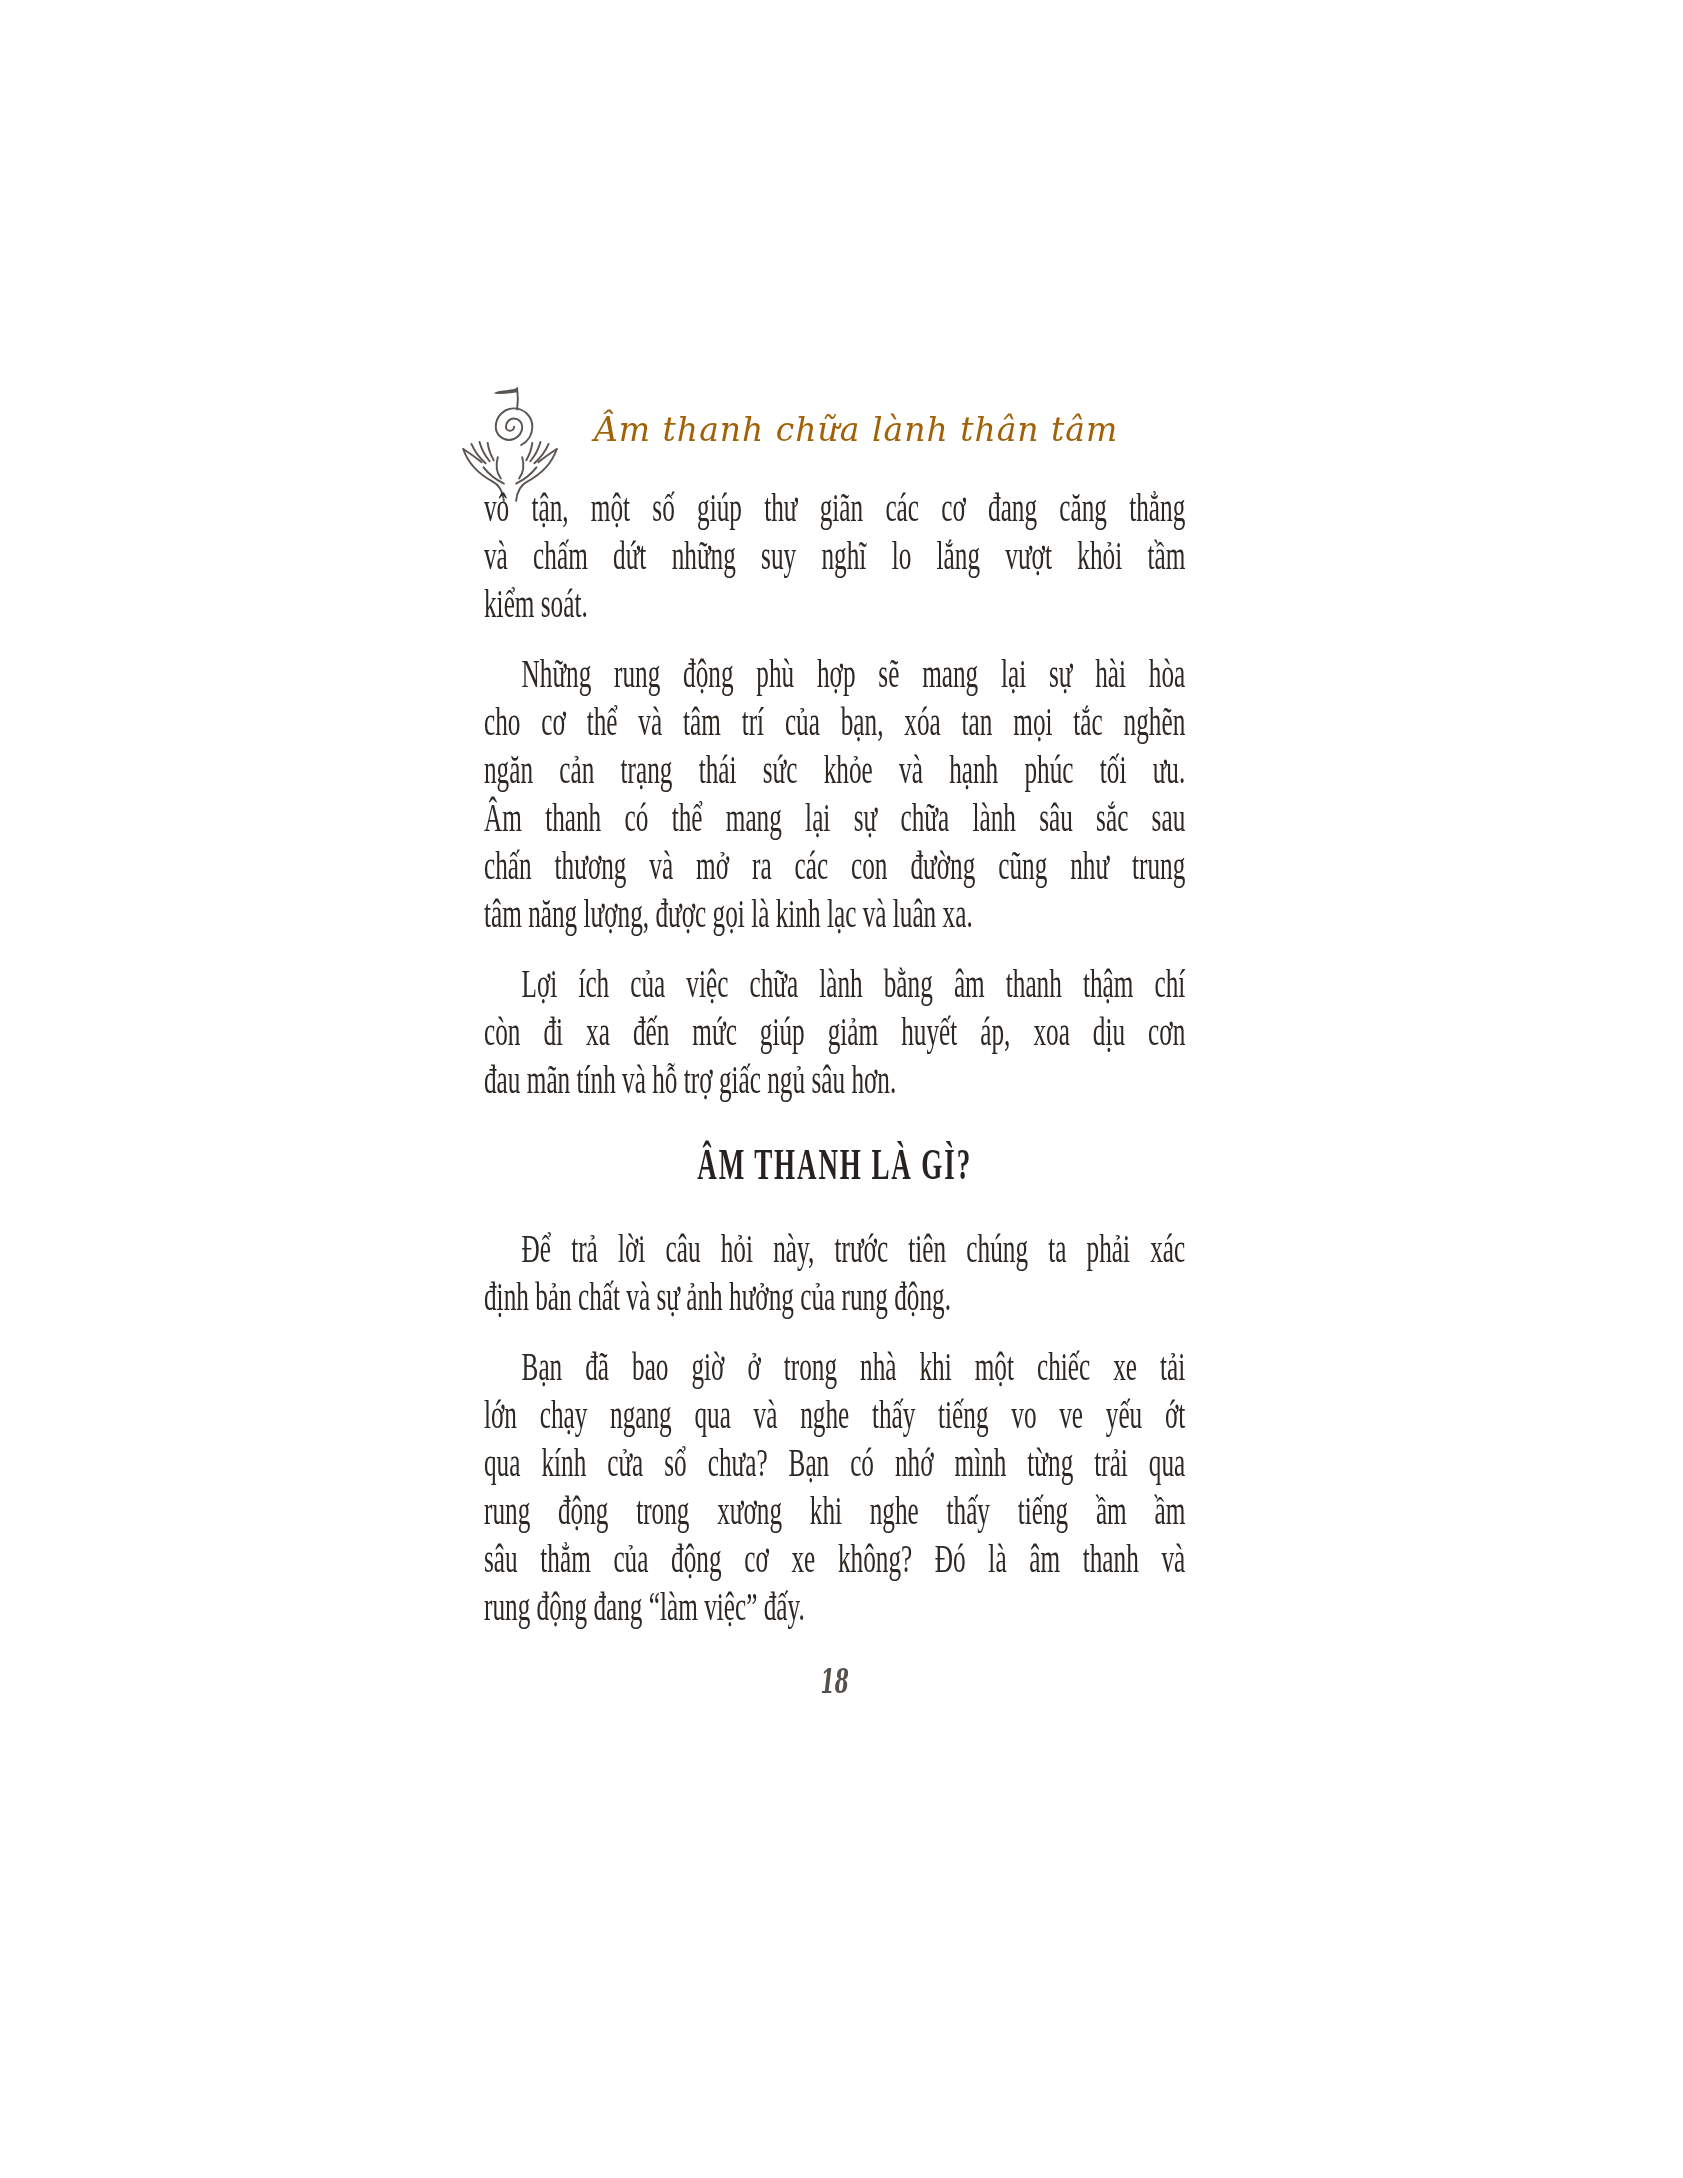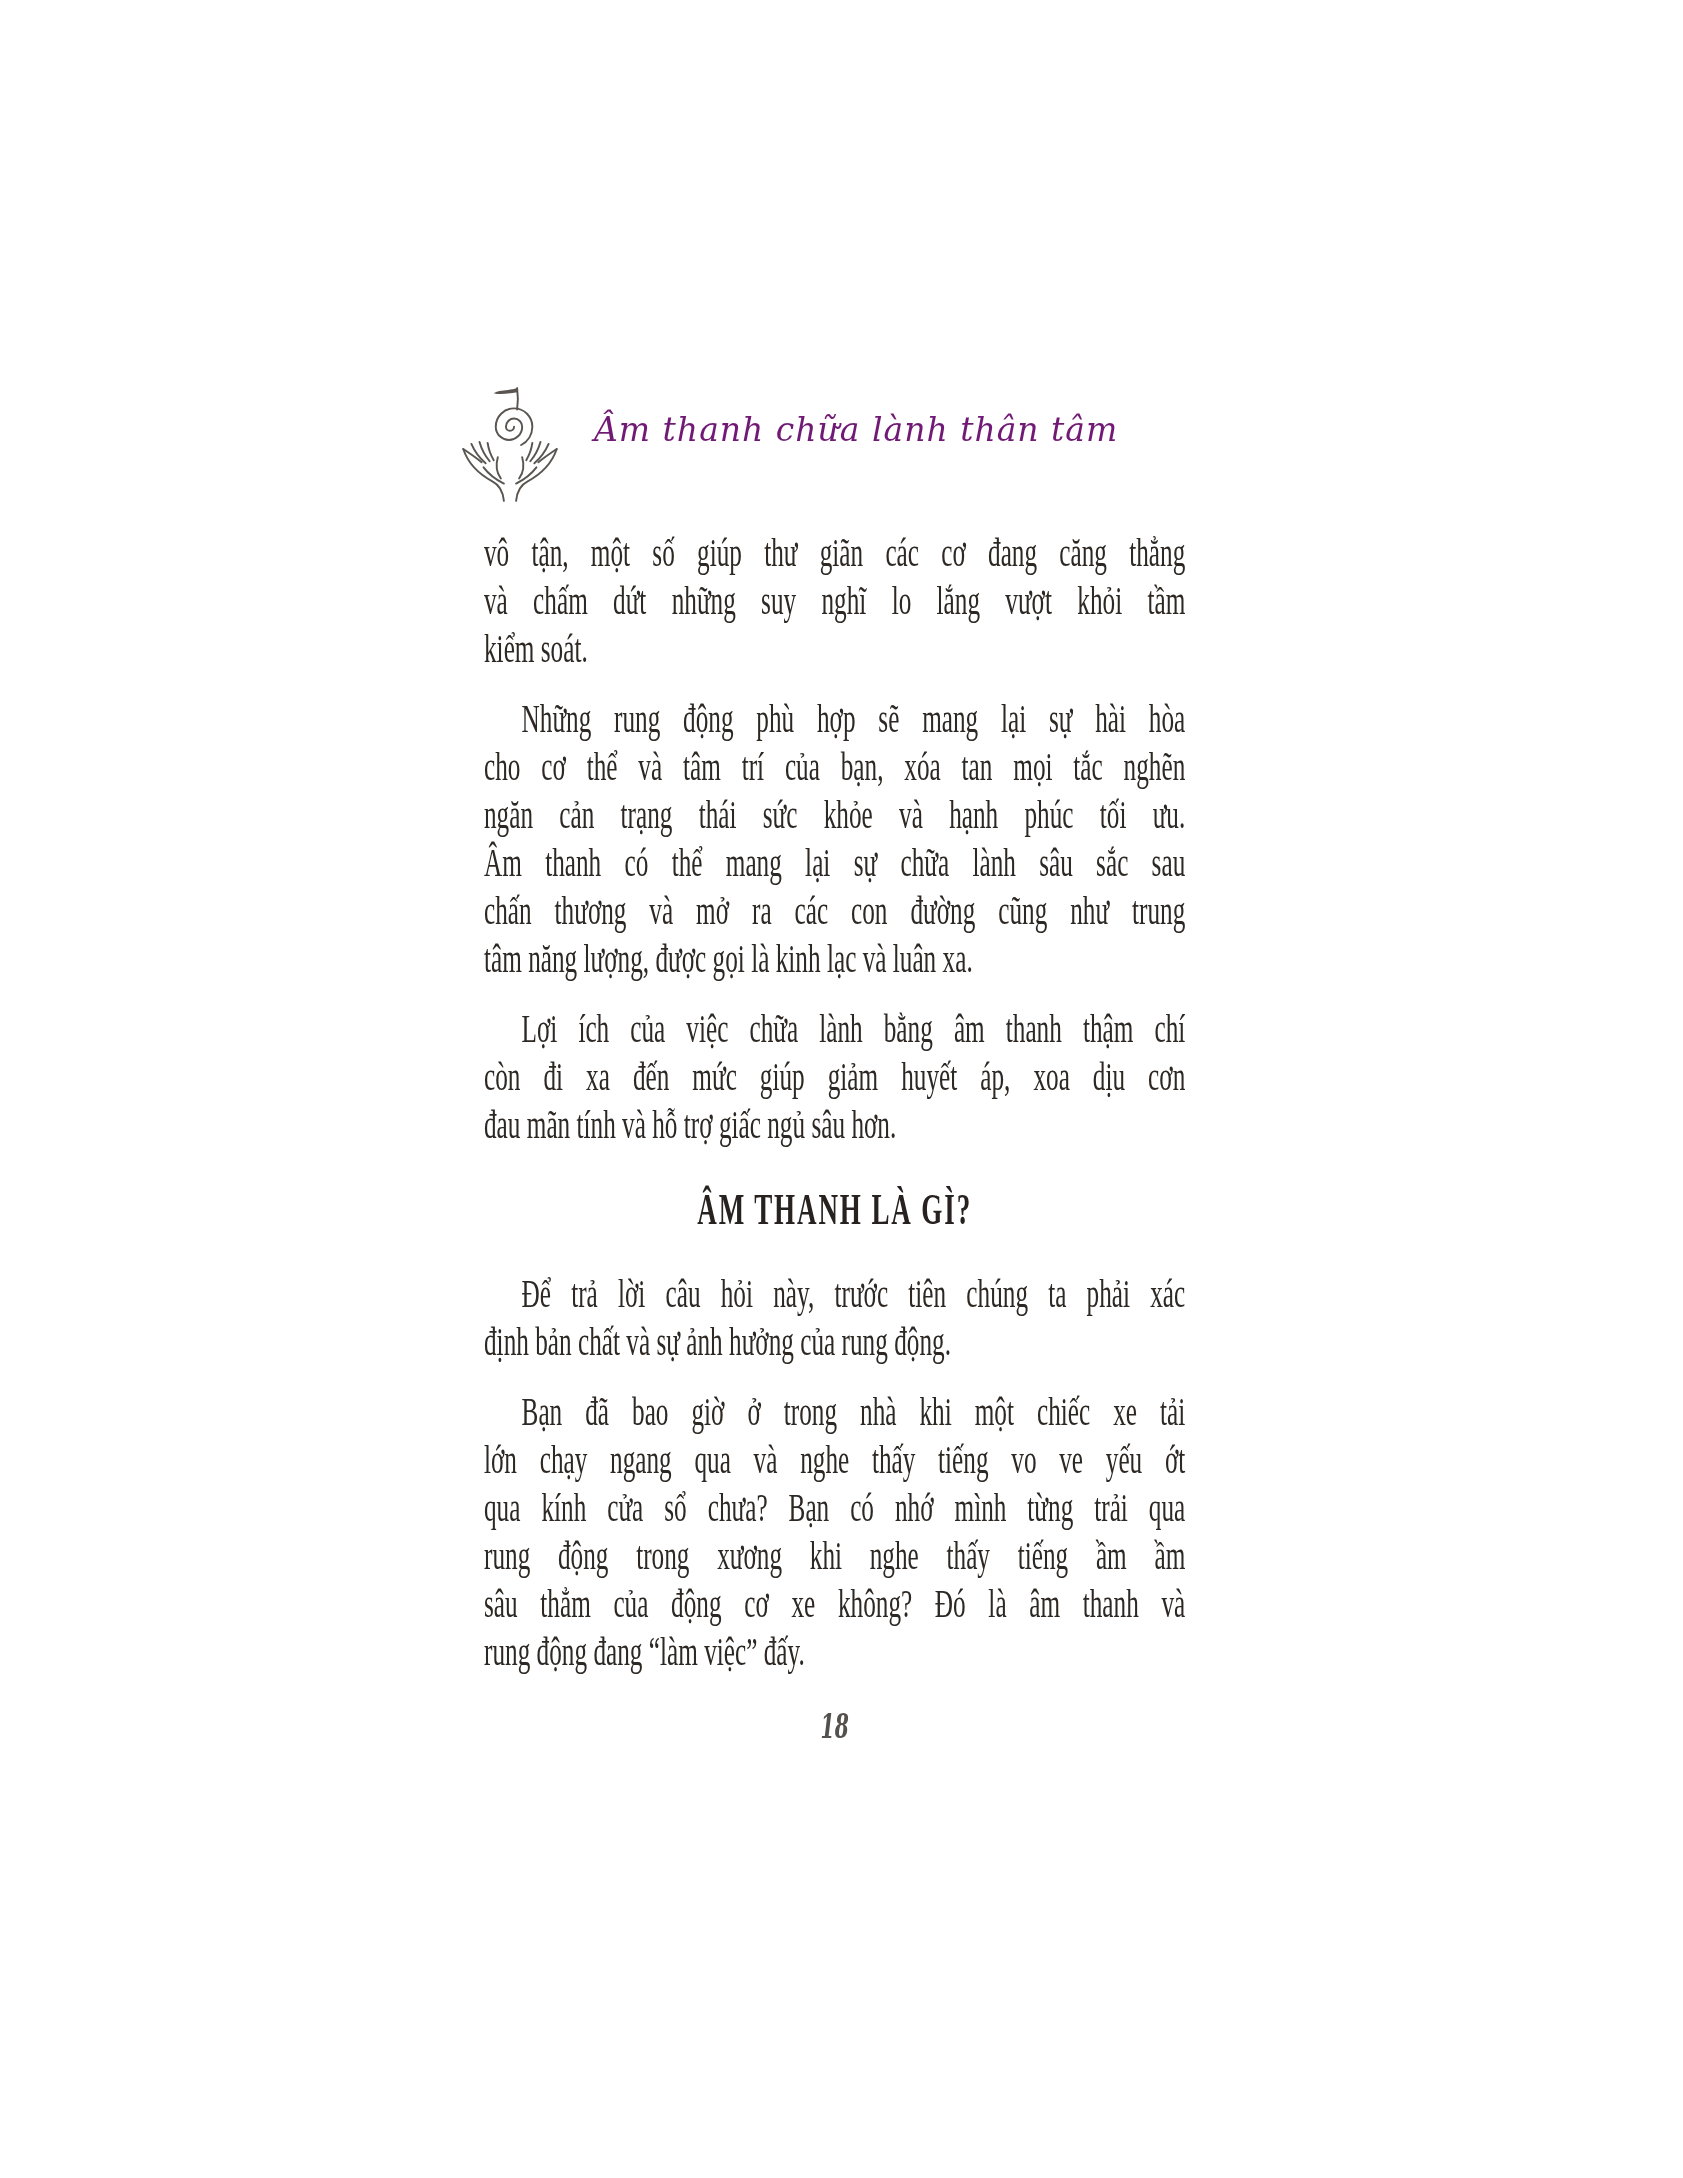--- a/index.html
+++ b/index.html
@@ -26,29 +26,29 @@
   }
   .header-title {
     position: absolute;
     left: 594px;
     top: 410px;
     width: 416px;
     font-family: "DejaVu Serif", serif;
     font-style: italic;
     font-size: 33px;
     letter-spacing: 1px;
-    color: #701a75;
+    color: #a16207;
     white-space: nowrap;
   }
 
   
   .textblock {
     position: absolute;
     left: 484px;
-    top: 528px;
+    top: 483px;
     width: 701px;
   }
   .scaler {
     width: 1139px;
     transform: scaleX(0.6157);
     transform-origin: 0 0;
     color: #2d2823;
     font-size: 41px;
     line-height: 48px;
   }

